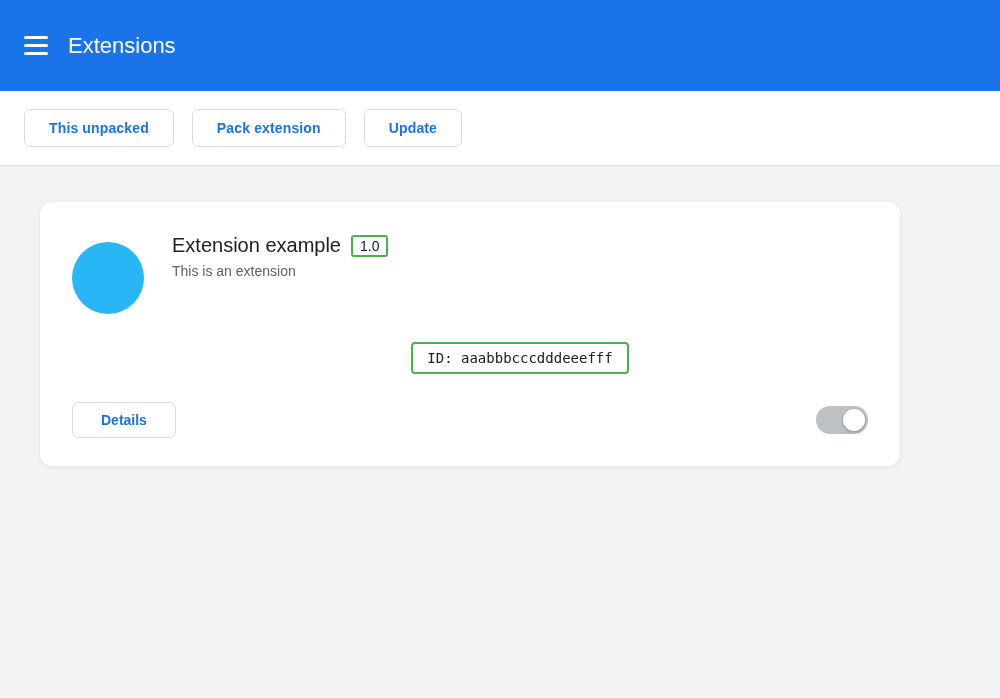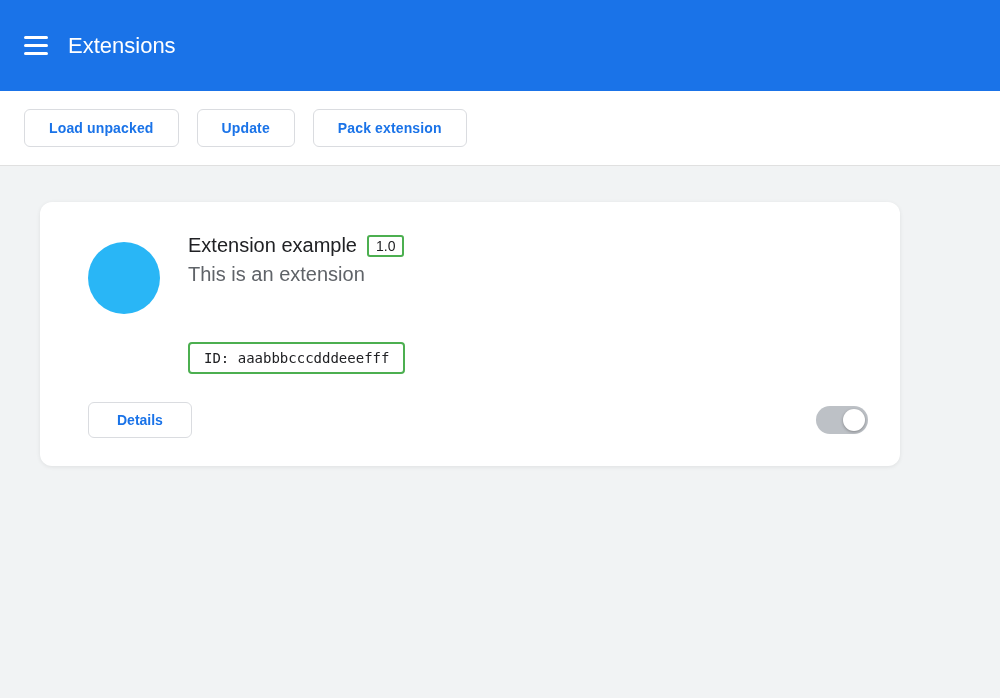--- a/index.html
+++ b/index.html
@@ -106,21 +106,21 @@
     .main {
       padding: 36px 40px;
       background: #f1f3f4;
       min-height: calc(698px - 80px - 61px);
     }
 
     
     .extension-card {
       background: white;
       border-radius: 12px;
-      padding: 32px 32px 28px 48px;
+      padding: 32px 32px 28px 32px;
       max-width: 860px;
       box-shadow: 0 1px 4px rgba(0,0,0,0.08);
       position: relative;
     }
     .card-top {
       display: flex;
       align-items: flex-start;
       gap: 28px;
       margin-bottom: 28px;
     }
@@ -149,28 +149,29 @@
     }
     .version-badge {
       font-size: 14px;
       color: #202124;
       border: 2px solid #4caf50;
       padding: 1px 7px;
       border-radius: 3px;
       font-weight: 400;
     }
     .extension-desc {
-      font-size: 20px;
+      font-size: 14px;
       color: #5f6368;
     }
 
     
     .id-section {
       margin-bottom: 28px;
       margin-left: 100px;
+      text-align: center;
     }
     .id-badge {
       display: inline-block;
       border: 2px solid #4caf50;
       border-radius: 4px;
       padding: 6px 14px;
       font-size: 14px;
       color: #202124;
       font-family: monospace;
     }
@@ -227,23 +228,23 @@
     <div class="hamburger-icon">
       <span></span>
       <span></span>
       <span></span>
     </div>
     <span class="header-title">Extensions</span>
   </div>
 </header>
 
 <div class="toolbar">
-  <button class="toolbar-btn">Load unpacked</button>
+  <button class="toolbar-btn">This unpacked</button>
+  <button class="toolbar-btn">Pack extension</button>
   <button class="toolbar-btn">Update</button>
-  <button class="toolbar-btn">Pack extension</button>
 </div>
 
 <div class="main">
   <div class="extension-card">
 
     <div class="card-top">
       <div class="extension-icon"></div>
       <div class="extension-info">
         <div class="extension-name-row">
           <span class="extension-name">Extension example</span>

